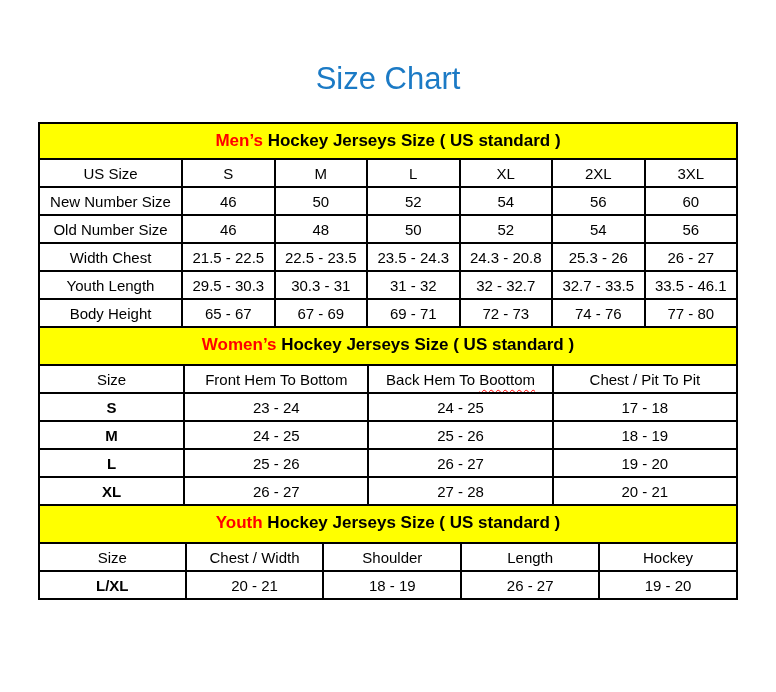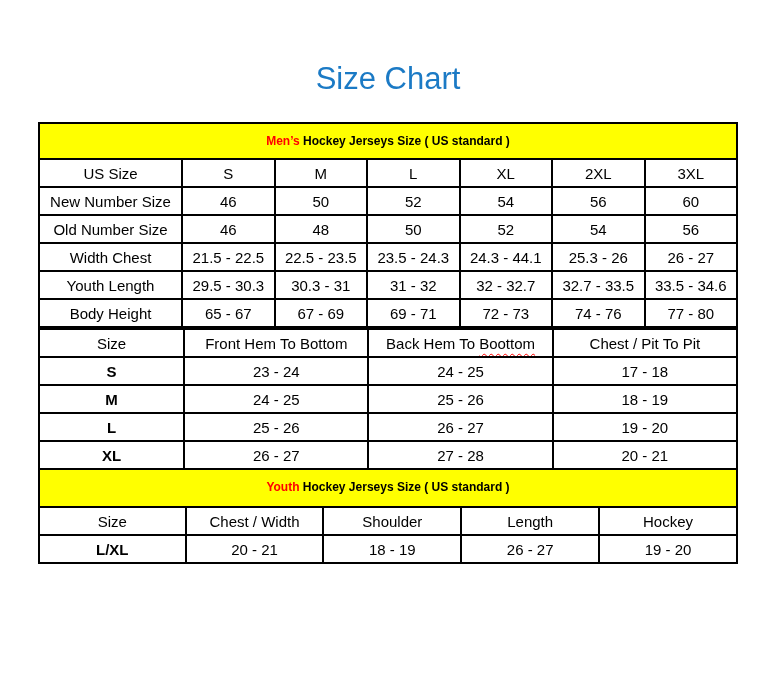--- a/index.html
+++ b/index.html
@@ -30,21 +30,21 @@
   .tables { margin: 0 38px; }
   .size-section { margin: 0; }
   .band {
     background: var(--band-bg);
     border: 2px solid var(--line);
     border-bottom: none;
     height: 36px;
     line-height: 34px;
     text-align: center;
     font-weight: bold;
-    font-size: 12px;
+    font-size: 17px;
     color: #000;
     white-space: pre;
   }
   .size-section + .size-section .band { border-top: none; }
   .band-red { color: var(--accent-red); }
   table {
     width: 100%;
     border-collapse: collapse;
     table-layout: fixed;
   }
@@ -118,46 +118,47 @@
               <td>50</td>
               <td>52</td>
               <td>54</td>
               <td>56</td>
             </tr>
             <tr>
               <td class="rowlabel">Width Chest</td>
               <td>21.5 - 22.5</td>
               <td>22.5 - 23.5</td>
               <td>23.5 - 24.3</td>
-              <td>24.3 - 44.1</td>
+              <td>24.3 - 20.8</td>
               <td>25.3 - 26</td>
               <td>26 - 27</td>
             </tr>
             <tr>
               <td class="rowlabel">Youth Length</td>
               <td>29.5 - 30.3</td>
               <td>30.3 - 31</td>
               <td>31 - 32</td>
               <td>32 - 32.7</td>
               <td>32.7 - 33.5</td>
-              <td>33.5 - 34.6</td>
+              <td>33.5 - 46.1</td>
             </tr>
             <tr>
               <td class="rowlabel">Body Height</td>
               <td>65 - 67</td>
               <td>67 - 69</td>
               <td>69 - 71</td>
               <td>72 - 73</td>
               <td>74 - 76</td>
               <td>77 - 80</td>
             </tr>
           </tbody>
         </table>
       </section>
       <section class="size-section">
+        <div class="band"><span class="band-red">Women’s</span><span class="band-rest"> Hockey Jerseys Size ( US standard )</span></div>
         <table class="t-womens">
           <colgroup>
             <col class="c0">
             <col>
             <col>
             <col>
           </colgroup>
           <thead>
             <tr>
               <th>Size</th>

